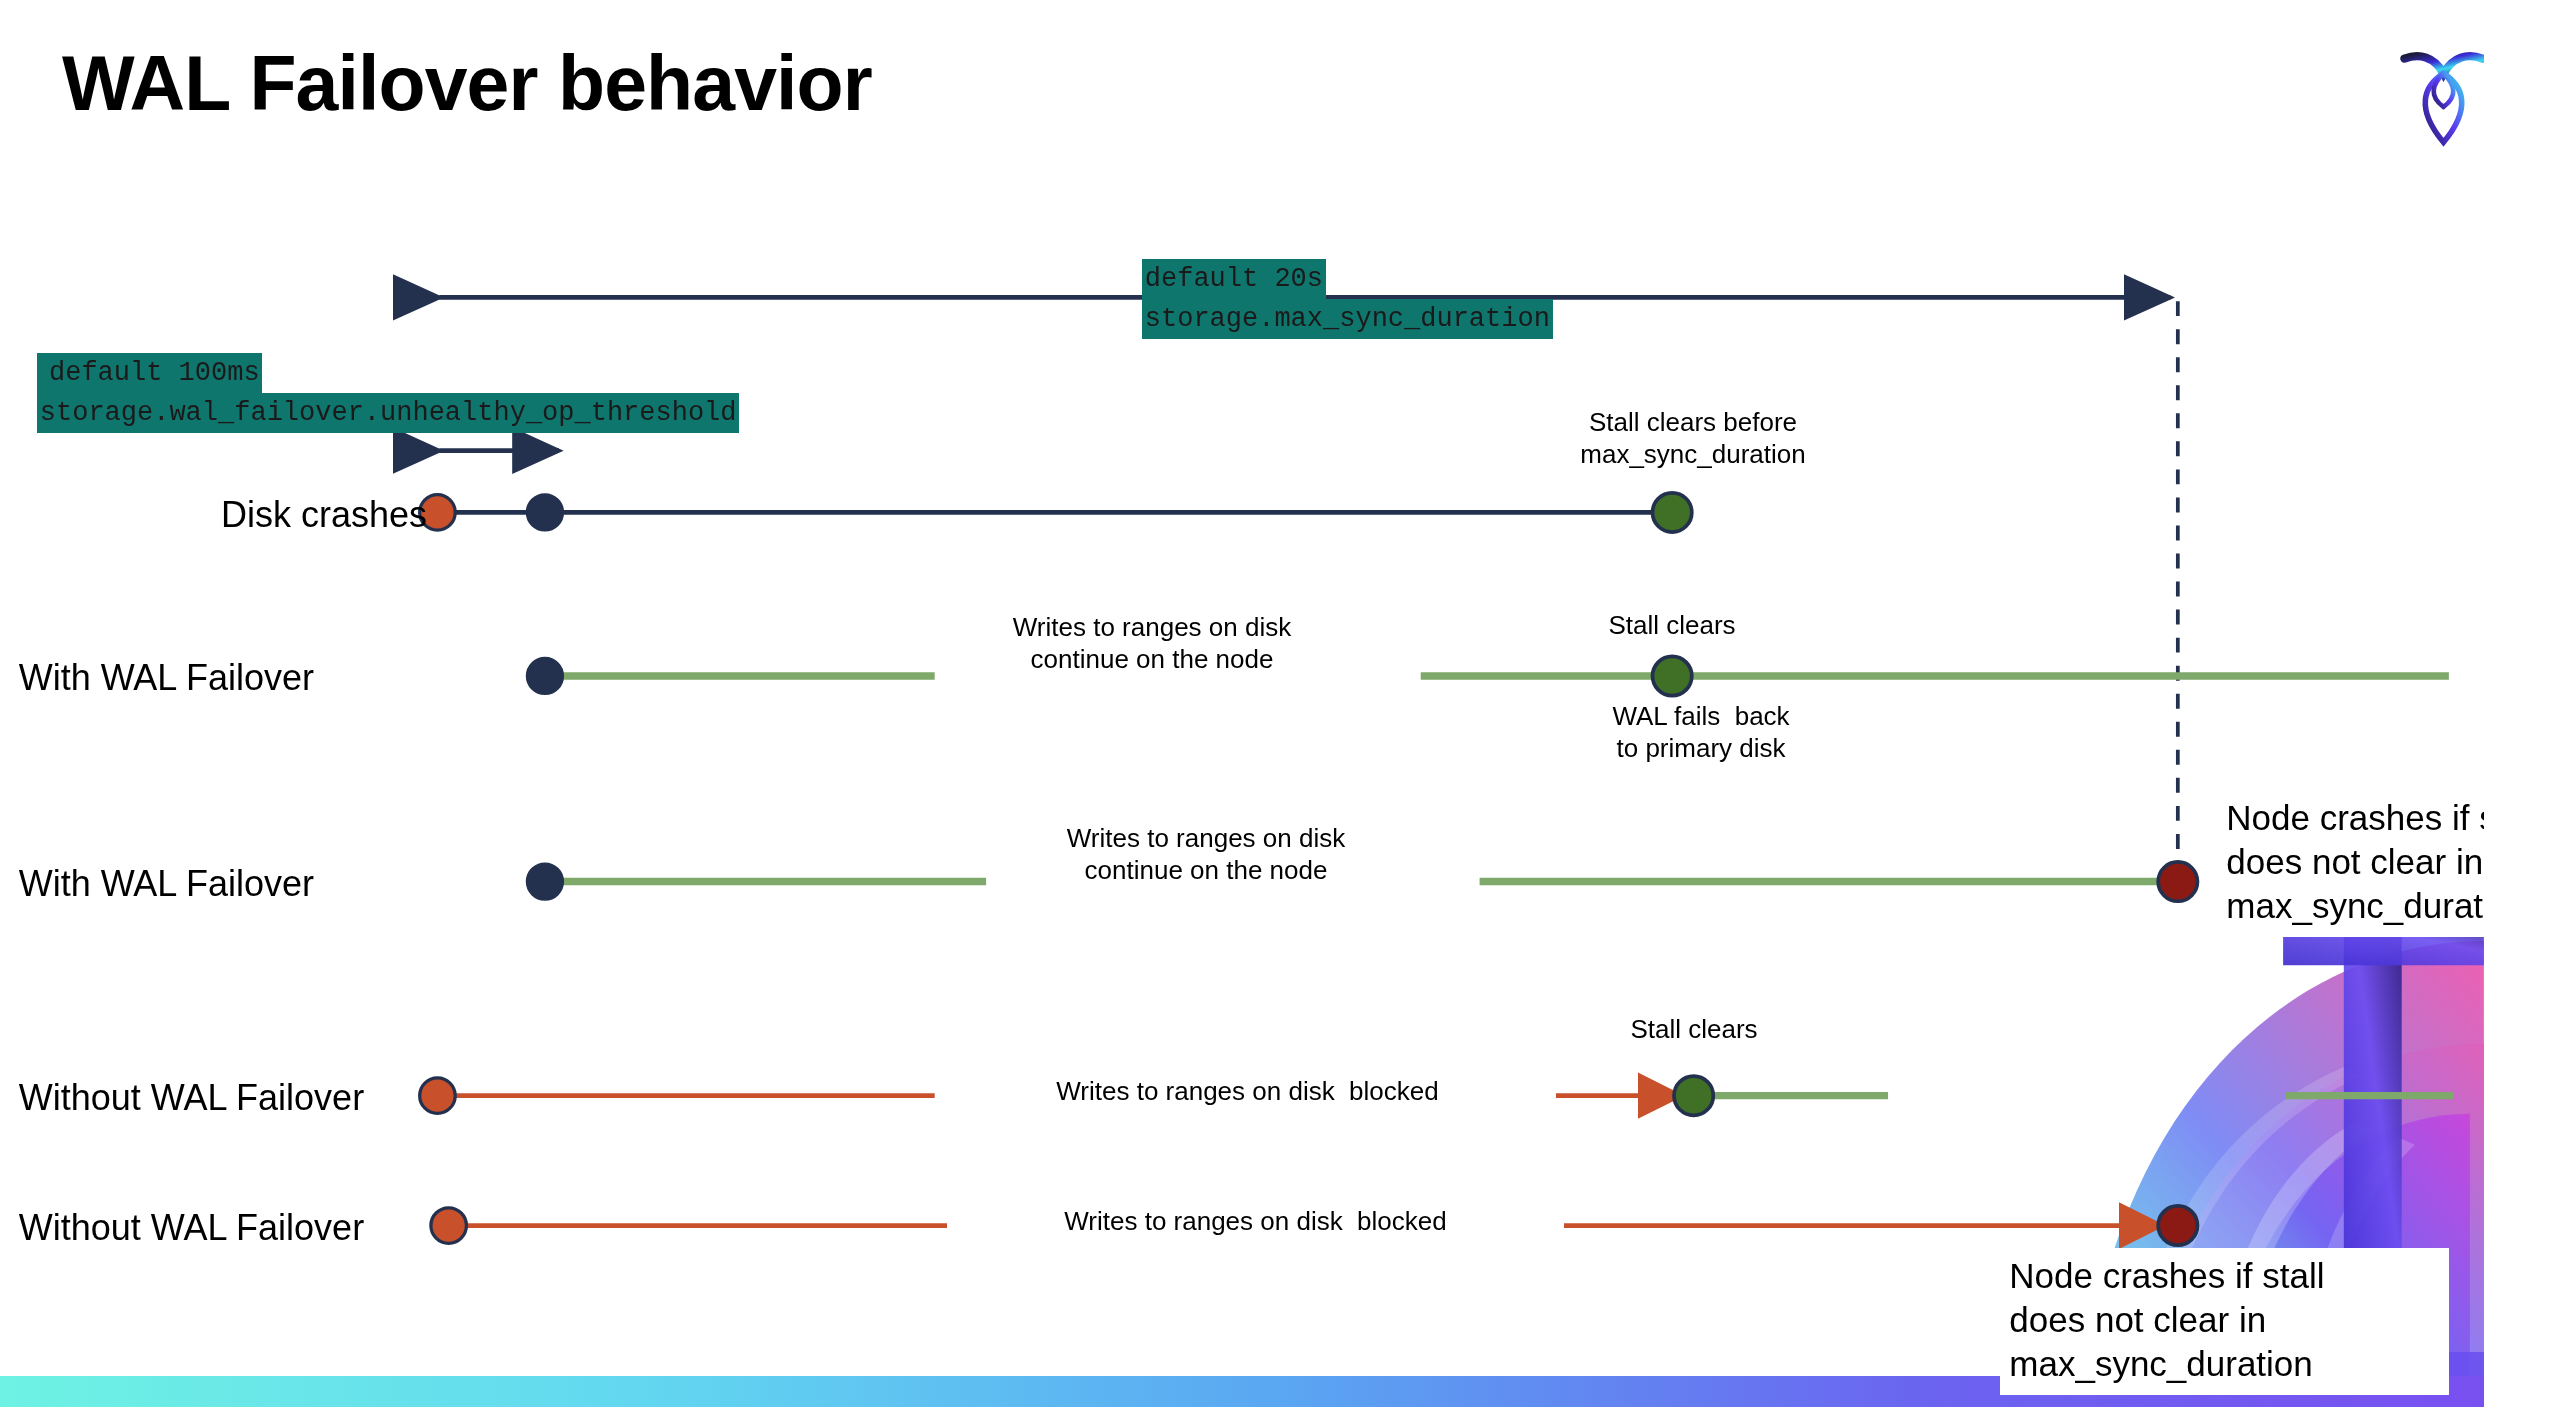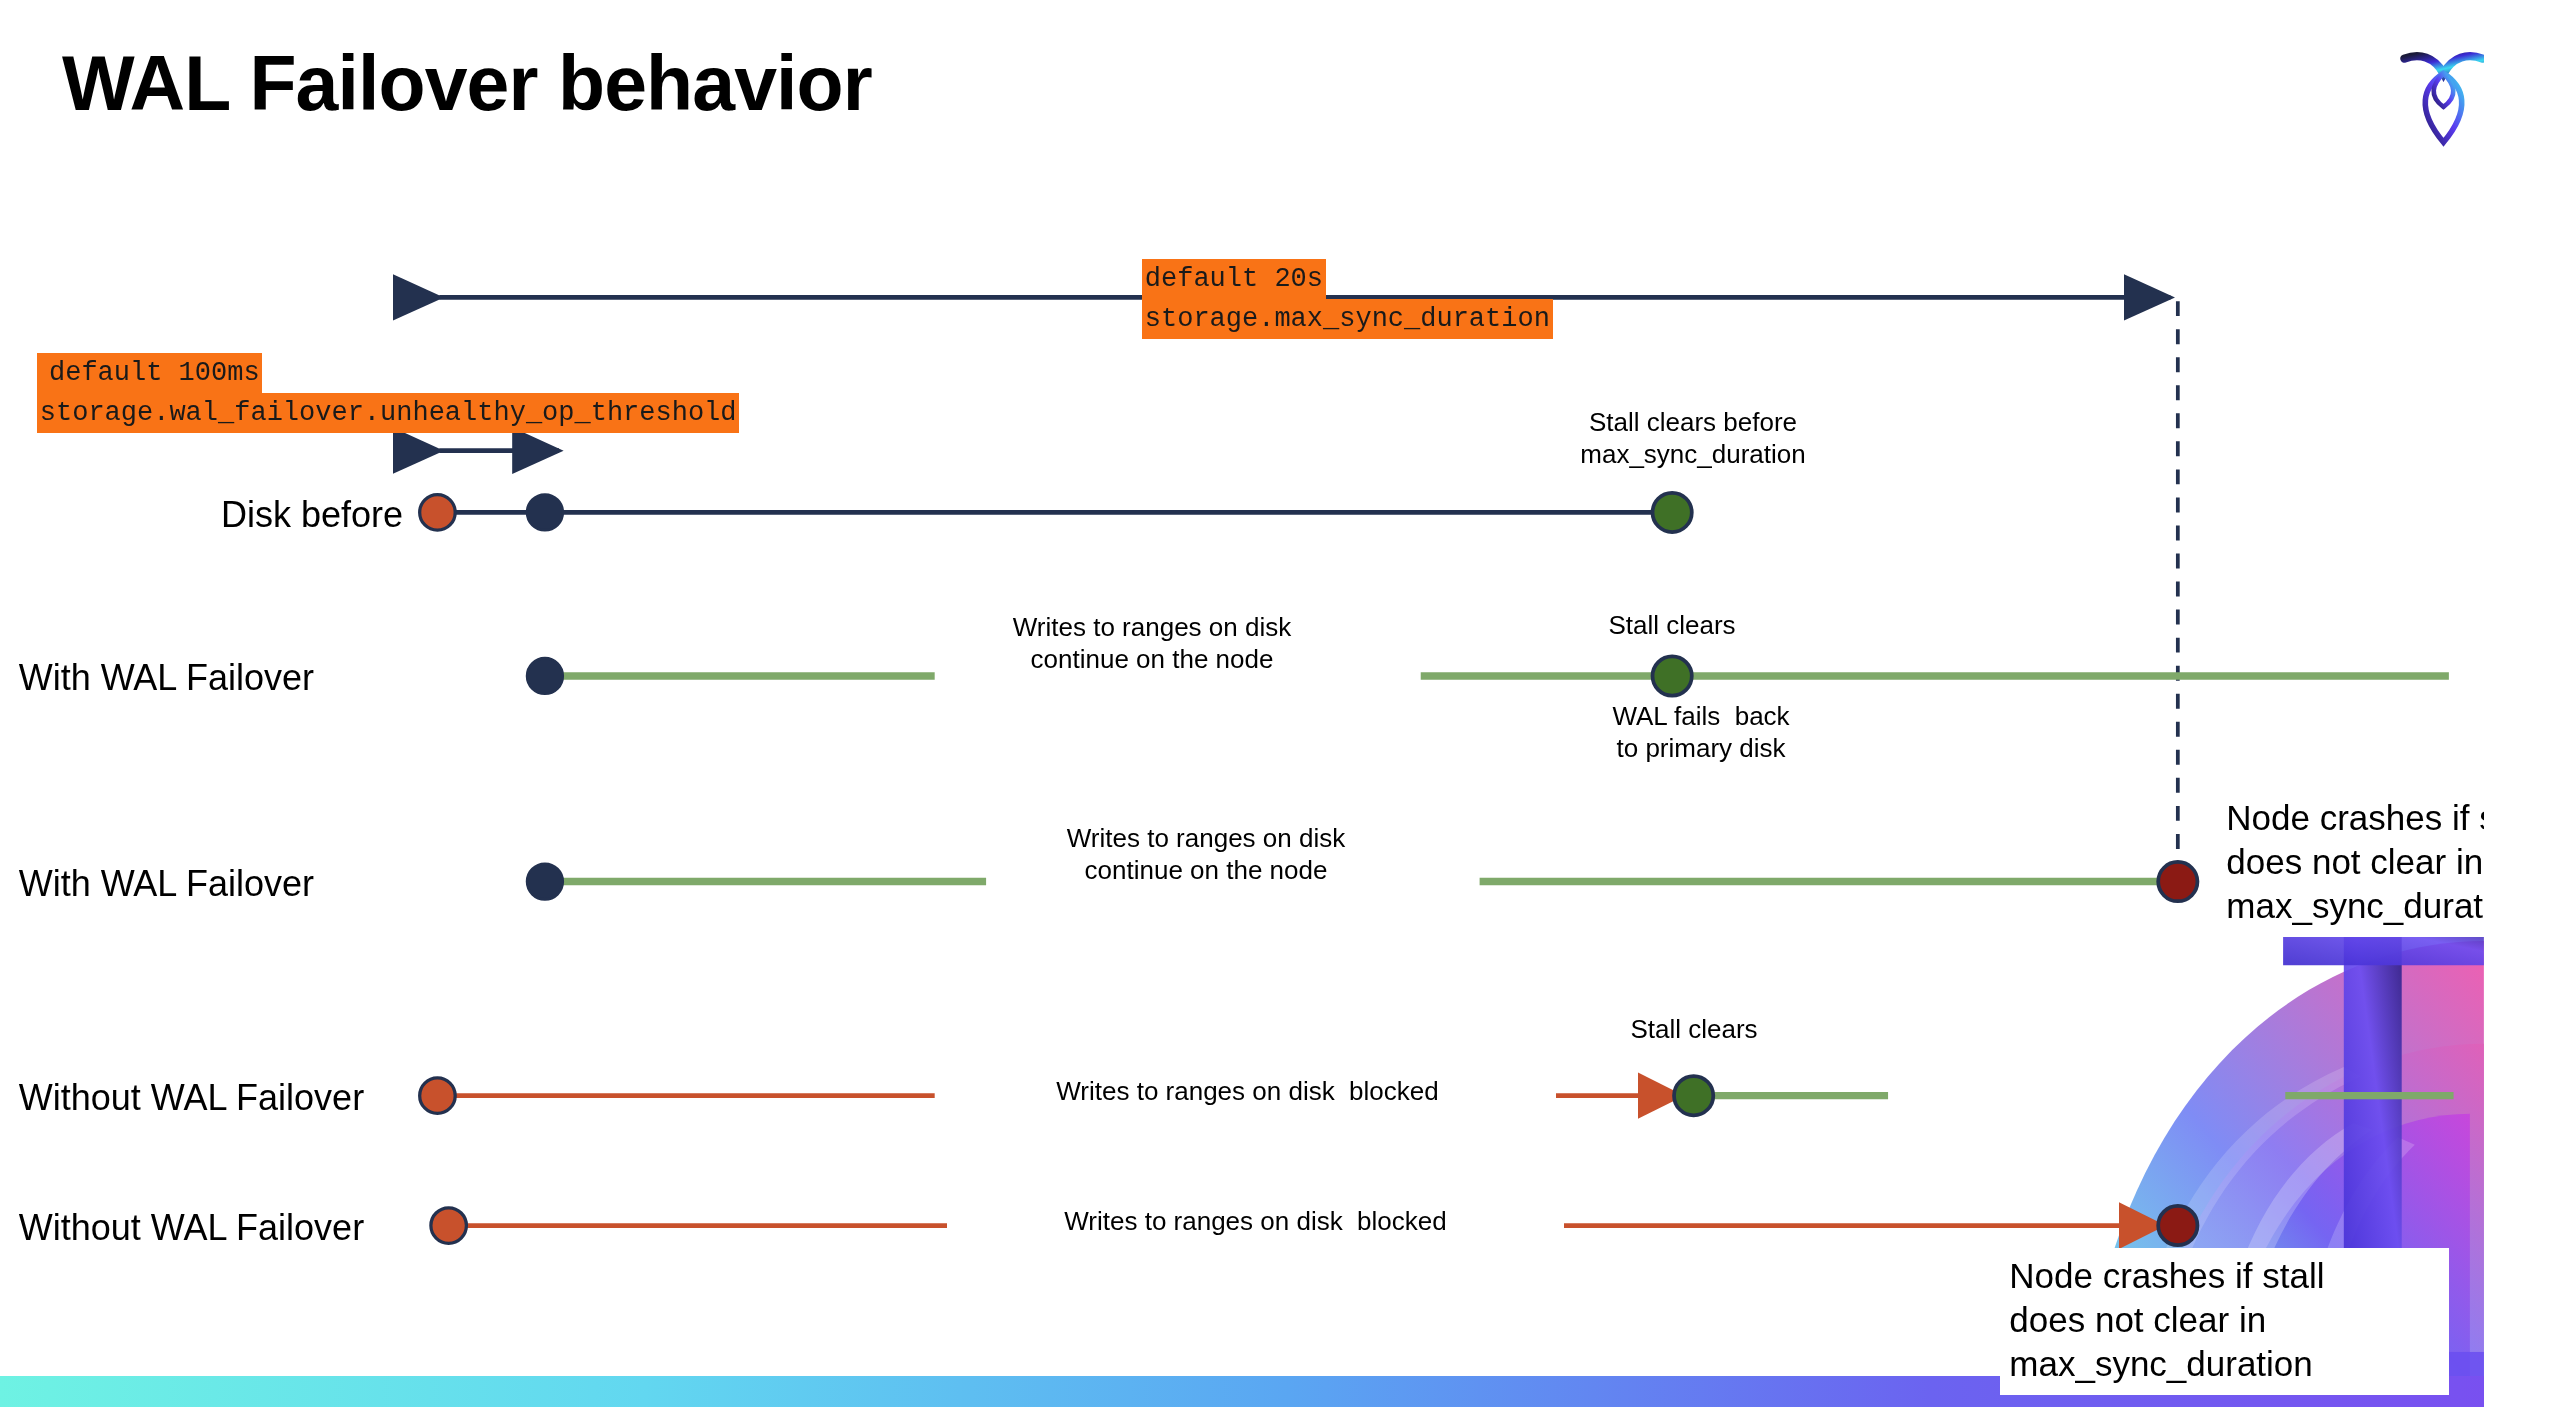--- a/index.html
+++ b/index.html
@@ -35,21 +35,21 @@
   
   .logo{position:absolute;left:2397px;top:32px;width:93px;height:122px;z-index:6;}
 
   
   #diagram{position:absolute;left:0;top:0;width:2576px;height:1408px;z-index:3;}
 
   
   .code-chip{
     position:absolute;z-index:5;
     font-family:"Liberation Mono", monospace;
-    font-size:27px;color:#1a1a1a;background:#f97316;
+    font-size:27px;color:#1a1a1a;background:#0f766e;
     line-height:1.42;white-space:pre;
     padding:0.9px 2.8px;
   }
 
   
   .lbl{
     position:absolute;z-index:5;color:#000000;
     font-size:26px;line-height:1.22;white-space:pre;
   }
   .lbl.row-label{font-size:36px;}
@@ -197,21 +197,21 @@
       <circle cx="2330" cy="1311" r="21" fill="#8b1a14" stroke="#23314f" stroke-width="4"></circle>
     </g>
   </svg>
 
   <div class="code-chip" style="left:1142px;top:259px;">default 20s</div>
   <div class="code-chip" style="left:1142px;top:299px;">storage.max_sync_duration</div>
 
   <div class="code-chip" style="left:37px;top:353px;padding-left:12px;">default 100ms</div>
   <div class="code-chip" style="left:37px;top:393px;">storage.wal_failover.unhealthy_op_threshold</div>
 
-  <div class="lbl row-label" style="left:221px;top:493px;">Disk before</div>
+  <div class="lbl row-label" style="left:221px;top:493px;">Disk crashes</div>
   <div class="lbl row-label" style="left:18.7px;top:656px;">With WAL Failover</div>
   <div class="lbl row-label" style="left:18.7px;top:862px;">With WAL Failover</div>
   <div class="lbl row-label" style="left:18.7px;top:1076px;">Without WAL Failover</div>
   <div class="lbl row-label" style="left:18.7px;top:1206px;">Without WAL Failover</div>
 
   <div class="lbl center" style="left:1525px;top:407px;width:336px;">Stall clears before
 max_sync_duration</div>
 
   <div class="lbl center white-bg" style="left:937px;top:612px;width:430px;">Writes to ranges on disk
 continue on the node</div>

